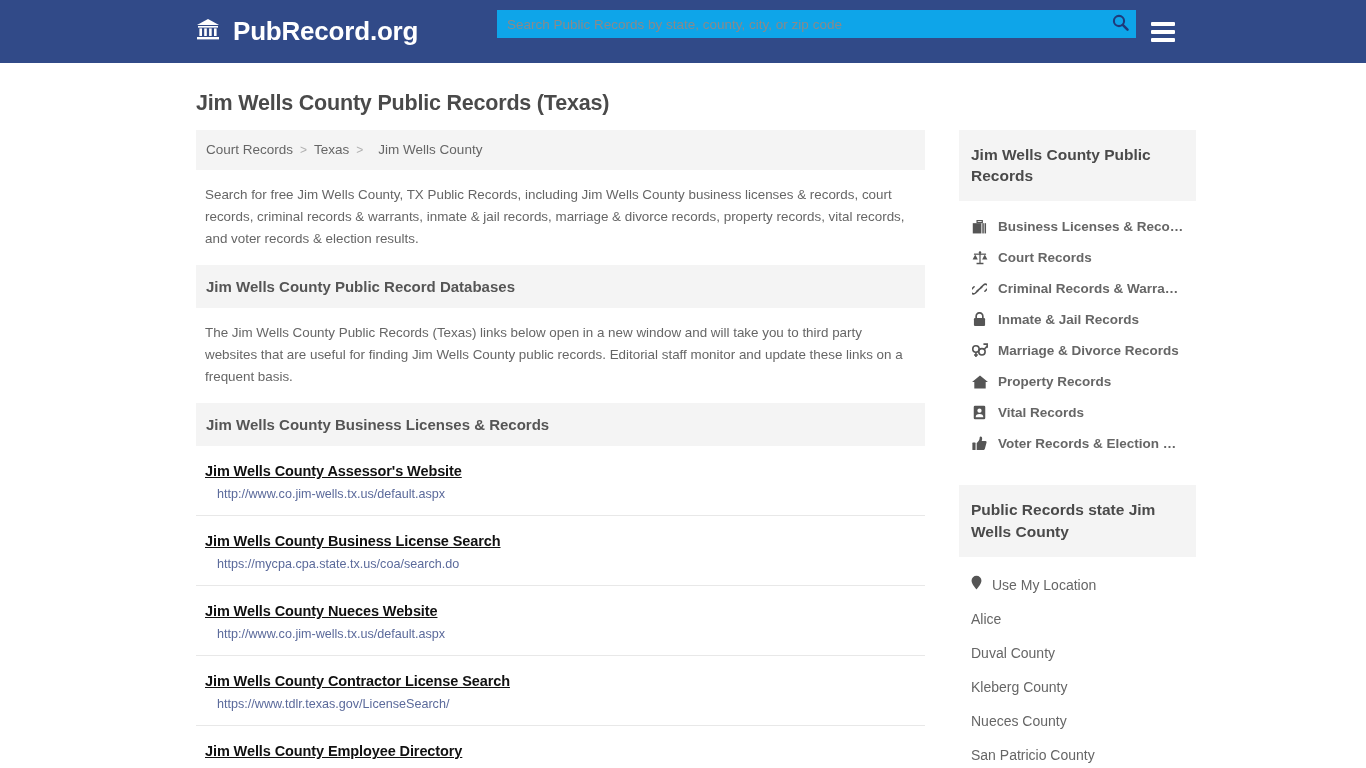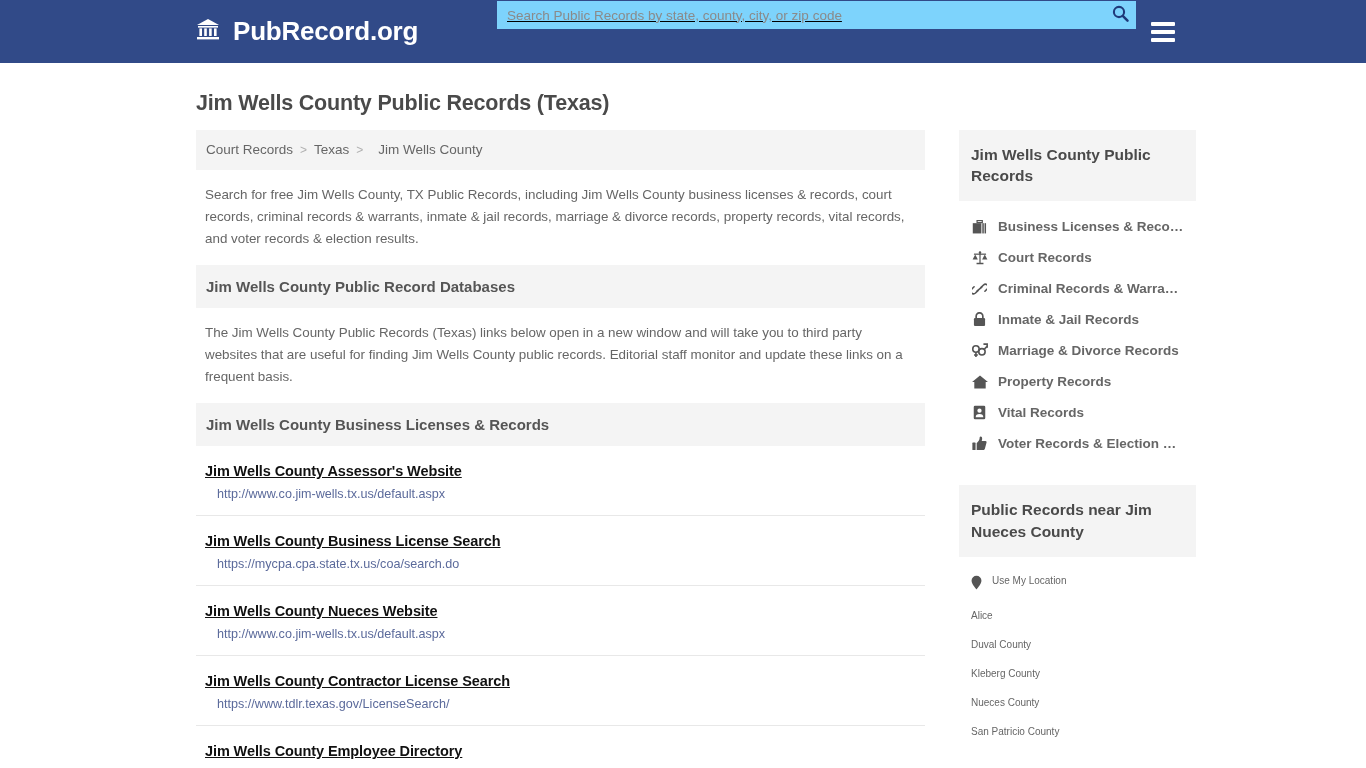--- a/index.html
+++ b/index.html
@@ -29,27 +29,26 @@
   .brand-text {
     color: #ffffff;
     font-size: 26px;
     font-weight: bold;
     letter-spacing: -0.2px;
     white-space: nowrap;
   }
   .search-wrap {
     position: absolute;
     left: 497px;
-    top: 1px;
+    top: 10px;
     width: 639px;
     height: 28px;
-    background: #7dd3fc;
+    background: #0ea5e9;
     display: flex;
     align-items: center;
-    text-decoration: underline;
   }
   .search-input {
     flex: 1;
     height: 100%;
     border: 0;
     outline: none;
     padding: 0 10px;
     font-family: "Liberation Sans", sans-serif;
     font-size: 13.5px;
     color: #333;
@@ -174,24 +173,24 @@
     color: #555;
   }
   .side-item .lbl {
     overflow: hidden;
     text-overflow: ellipsis;
     white-space: nowrap;
   }
   .near-list { padding: 9px 0 0 0; }
   .near-item {
     display: flex;
-    align-items: flex-start;
+    align-items: flex-end;
     gap: 10px;
     padding: 9px 12px;
-    font-size: 10px;
+    font-size: 14px;
     color: #666;
     text-decoration: none;
   }
   .near-item.plain { padding-left: 12px; }
   .spacer-24 { height: 22px; }
 </style>
 </head>
 <body>
 
 <div class="topbar">
@@ -371,21 +370,21 @@
               <path d="M5 7.4 C5 7.4 7.6 5.6 8 3.2 C8.2 1.8 8 0.6 9.2 0.6 C10.6 0.6 11 2 10.8 3.4 C10.7 4.4 10.3 5.4 10.3 5.4 L14.4 5.4 C15.3 5.4 15.8 6.2 15.5 7 L13.8 13.4 C13.6 14.4 12.9 15 12 15 L5 15 Z" fill="#555"></path>
             </svg>
           </span>
           <span class="lbl">Voter Records &amp; Election R…</span>
         </a>
 
       </div>
 
       <div class="spacer-24"></div>
 
-      <div class="side-head">Public Records near Jim Nueces County</div>
+      <div class="side-head">Public Records state Jim Wells County</div>
 
       <div class="near-list">
         <a class="near-item" href="#">
           <span class="ico">
             <svg width="11" height="15" viewBox="0 0 12 16" aria-hidden="true">
               <path d="M6 0.6 a5.4 5.4 0 0 0 -5.4 5.4 C0.6 9.8 6 15.4 6 15.4 S11.4 9.8 11.4 6 A5.4 5.4 0 0 0 6 0.6 Z" fill="#555"></path>
             </svg>
           </span>
           <span>Use My Location</span>
         </a>

